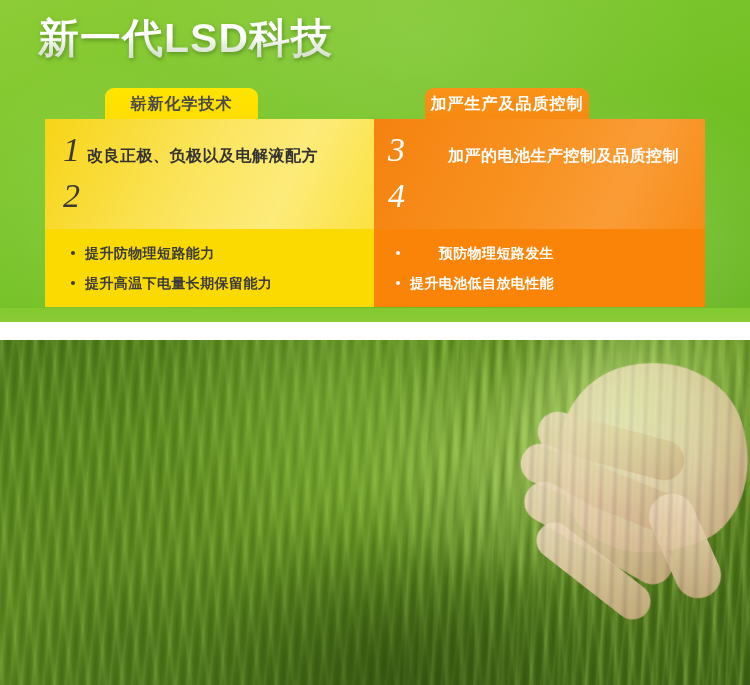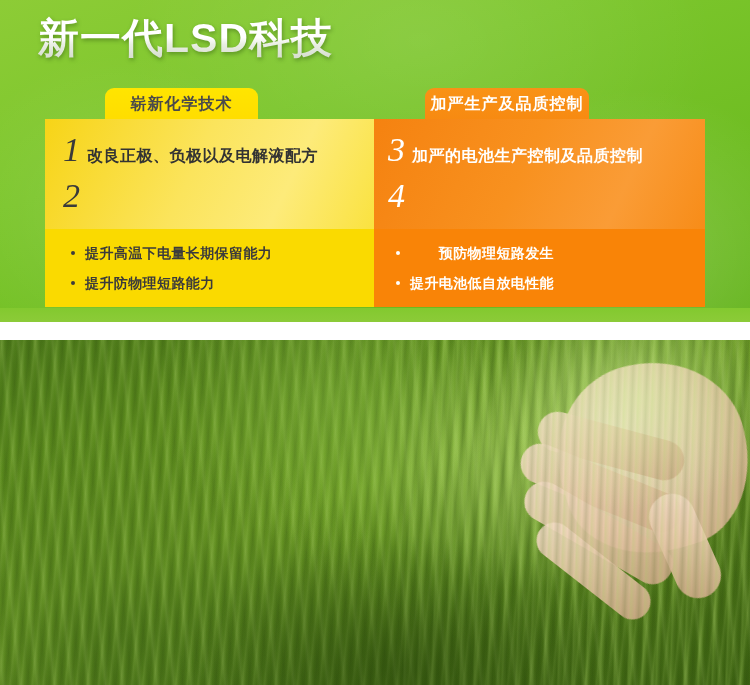--- a/index.html
+++ b/index.html
@@ -140,21 +140,21 @@
     margin-right: 7px;
   }
   .num-text {
     font-size: 16px;
     font-weight: bold;
     letter-spacing: 0.5px;
   }
   .panel-yellow .num { color: #3a3a3a; }
   .panel-yellow .num-text { color: #333333; }
   .panel-orange .num { color: #ffffff; }
-  .panel-orange .num-text { color: #ffffff; }
+  .panel-orange .num-text { color: #ffffff; margin-left: 36px; }
 
   .bullet-list {
     position: absolute;
     left: 24px;
     top: 16px;
     margin: 0;
     padding: 0;
     list-style: none;
   }
   .panel-orange .bullet-list { left: 20px; }
@@ -300,22 +300,22 @@
       <div class="num-row r1">
         <span class="num">1</span>
         <span class="num-text">改良正极、负极以及电解液配方</span>
       </div>
       <div class="num-row r2">
         <span class="num">2</span>
       </div>
     </div>
     <div class="panel-bottom">
       <ul class="bullet-list">
+        <li>提升防物理短路能力</li>
         <li>提升高温下电量长期保留能力</li>
-        <li>提升防物理短路能力</li>
       </ul>
     </div>
   </div>
 
   <div class="panel panel-orange">
     <div class="panel-top">
       <div class="num-row r1">
         <span class="num">3</span>
         <span class="num-text">加严的电池生产控制及品质控制</span>
       </div>

